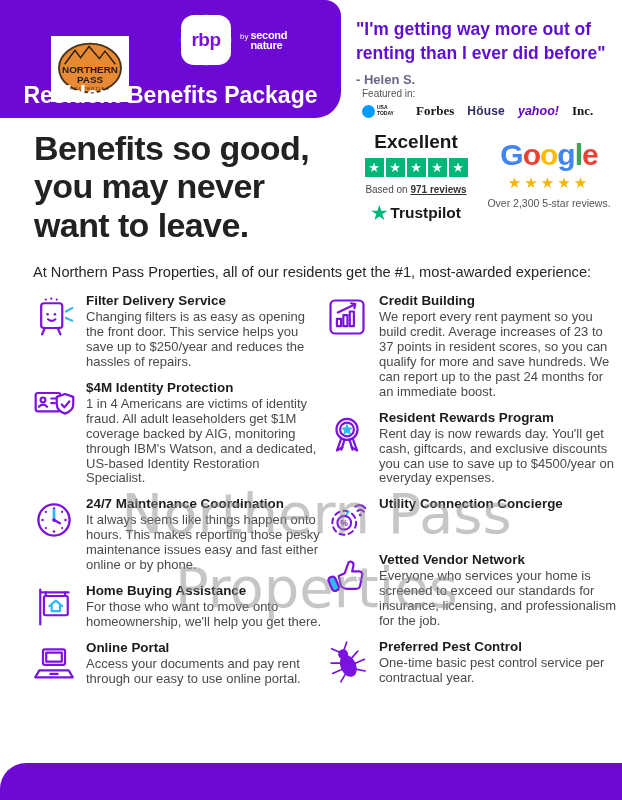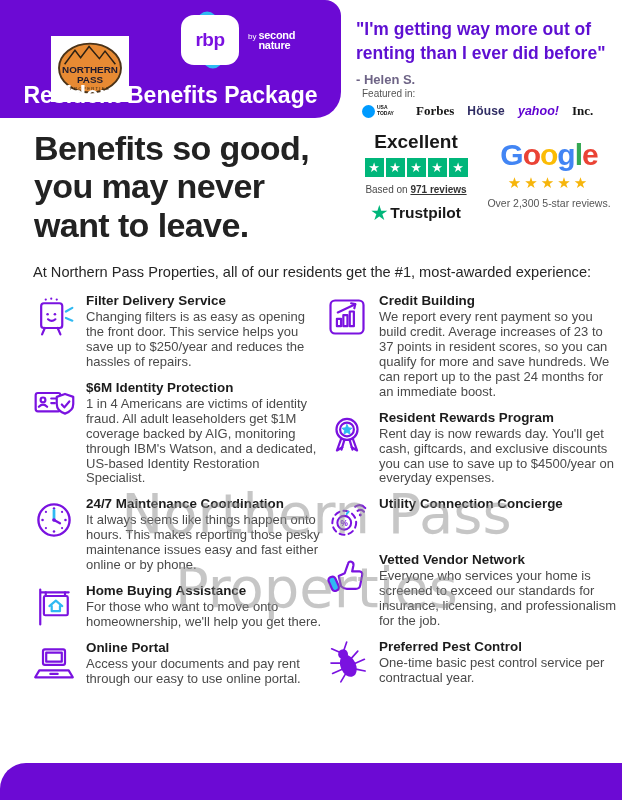--- a/index.html
+++ b/index.html
@@ -5,21 +5,21 @@
   html,body{margin:0;padding:0;background:#e9e9e9;}
   .page{position:relative;width:622px;height:800px;background:#fff;overflow:hidden;
         font-family:"Liberation Sans",sans-serif;margin:0 auto;}
 
   
   .header-band{position:absolute;left:0;top:0;width:341px;height:118px;background:#6c0ad4;
                border-radius:0 16px 26px 0;}
   .np-logo-box{position:absolute;left:51px;top:8px;width:78px;height:66px;background:#fff;
                display:flex;align-items:center;justify-content:center;margin-top:28px;}
   .rbp-wrap{position:absolute;left:181px;top:15px;display:flex;align-items:center;gap:9px;}
-  .rbp-badge{position:relative;width:58px;height:50px;}
+  .rbp-badge{position:relative;width:50px;height:50px;}
   .rbp-diamond{position:absolute;inset:4px;background:#2fb9f2;border-radius:10px;transform:rotate(45deg);}
   .rbp-hex{position:absolute;inset:0;background:#fff;border-radius:13px;display:flex;align-items:center;
            justify-content:center;font-weight:bold;font-size:19px;color:#7a10e0;letter-spacing:-0.5px;}
   .sn-text{color:#fff;display:flex;align-items:flex-start;gap:2px;}
   .sn-by{font-size:8px;margin-top:2px;}
   .sn-name{font-weight:bold;font-size:11px;line-height:0.92;display:flex;flex-direction:column;letter-spacing:-0.3px;}
   .band-title{position:absolute;left:0;right:0;bottom:9px;text-align:center;color:#fff;
               font-weight:bold;font-size:23px;}
 
   
@@ -193,21 +193,21 @@
           <svg width="44" height="44" viewBox="0 0 48 48" fill="none" stroke="#7a12e0" stroke-width="2.4" stroke-linecap="round" stroke-linejoin="round">
             <rect x="4" y="12" width="27" height="20" rx="2.5"></rect>
             <circle cx="12" cy="19.5" r="2.6"></circle>
             <path d="M7.5 27q4.5-4.5 9 0"></path>
             <path d="M21 18h6M21 23h4"></path>
             <path d="M36 13l9 3.2v7.8q0 7.5-9 10.5-9-3-9-10.5v-7.8z" fill="#ffffff"></path>
             <path d="M32.5 24.5l2.8 3.2 5.4-6.5"></path>
           </svg>
         </div>
         <div class="b-text">
-          <div class="b-title">$6M Identity Protection</div>
+          <div class="b-title">$4M Identity Protection</div>
           <div class="b-body">1 in 4 Americans are victims of identity fraud. All adult leaseholders get $1M coverage backed by AIG, monitoring through IBM's Watson, and a dedicated, US-based Identity Restoration Specialist.</div>
         </div>
       </div>
       <div class="benefit">
         <div class="b-icon">
           <svg width="44" height="44" viewBox="0 0 48 48" fill="none" stroke="#7a12e0" stroke-width="2.6" stroke-linecap="round">
             <circle cx="24" cy="24" r="17"></circle>
             <g fill="#7a12e0" stroke="none">
               <circle cx="24" cy="11.5" r="1.4"></circle>
               <circle cx="36.5" cy="24" r="1.4"></circle>

